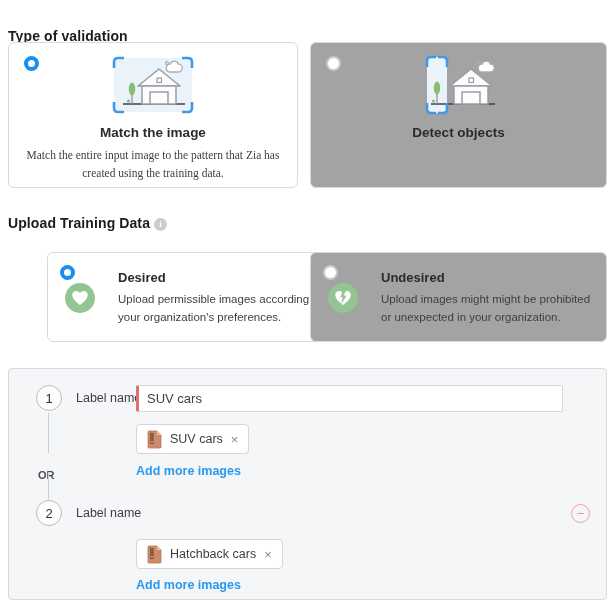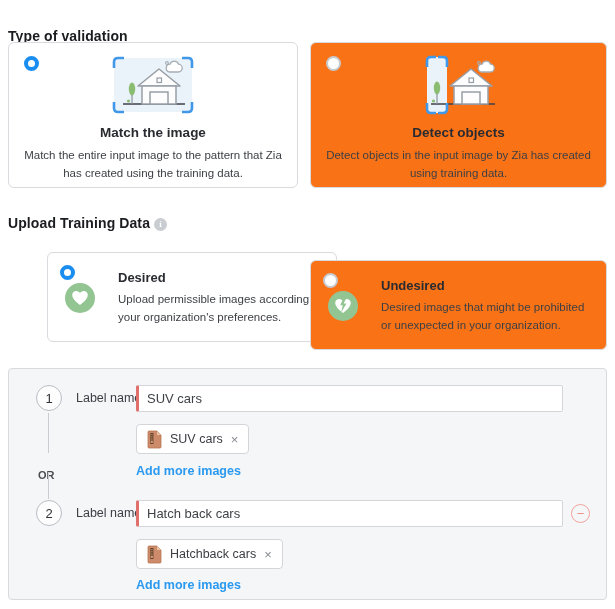--- a/index.html
+++ b/index.html
@@ -17,40 +17,40 @@
     font-weight: 700;
     color: #1b1c20;
     letter-spacing: .1px;
   }
   .card {
     position: absolute;
     border: 1px solid #d8dade;
     border-radius: 6px;
     background: #ffffff;
   }
-  .card.unselected { background: #f97316; }
+  .card.unselected { background: #a3a3a3; }
 
   .radio {
     position: absolute;
     width: 15px; height: 15px;
     border-radius: 50%;
     background: #ffffff;
   }
   .radio.on  { border: 4px solid #1a8df0; }
   .radio.off { border: 2px solid #c6c9ce; }
 
   .v-illust { position: absolute; top: 12px; left: 50%; transform: translateX(-50%); }
   .v-title {
     position: absolute; top: 82px; left: 0; right: 0;
     text-align: center; font-size: 13.5px; font-weight: 700; color: #2a2b30;
   }
   .v-desc {
     position: absolute; top: 103px; left: 50%; transform: translateX(-50%);
     width: 276px; text-align: center;
-    font-size: 11.5px; line-height: 1.6; color: #3d3f45;
+    font-size: 11.5px; line-height: 1.6; color: #3d3f45; font-family: Liberation Serif, serif;
   }
 
   .t-icon { position: absolute; left: 17px; top: 30px; }
   .t-title { position: absolute; left: 70px; top: 17px; font-size: 13px; font-weight: 600; color: #2a2b30; }
   .t-desc  { position: absolute; left: 70px; top: 38px; width: 215px;
              font-size: 11.5px; line-height: 1.55; color: #3d3f45; }
 
   .panel {
     position: absolute;
     left: 8px; top: 368px; width: 599px; height: 232px;
@@ -153,47 +153,46 @@
     <rect x="37" y="31" width="34" height="18" fill="#fdfdfd" stroke="#989ea6" stroke-width="1.5"></rect>
     <rect x="45" y="37" width="18" height="12" fill="#fdfdfd" stroke="#989ea6" stroke-width="1.5"></rect>
     <path d="M64 17 a4 4 0 0 1 1 -7.8 a4.5 4.5 0 0 1 8.6 0 a3.5 3.5 0 0 1 -0.6 7.8 Z" fill="#ffffff" stroke="#a7adb4" stroke-width="1.3"></path>
     <circle cx="62" cy="8" r="1.4" fill="none" stroke="#a7adb4" stroke-width="1.1"></circle>
     <path d="M10 12 V6 Q10 2 14 2 H19" fill="none" stroke="#4197e8" stroke-width="2.6"></path>
     <path d="M21 2 H26 Q30 2 30 6 V12" fill="none" stroke="#4197e8" stroke-width="2.6"></path>
     <path d="M30 48 V54 Q30 58 26 58 H21" fill="none" stroke="#4197e8" stroke-width="2.6"></path>
     <path d="M19 58 H14 Q10 58 10 54 V48" fill="none" stroke="#4197e8" stroke-width="2.6"></path>
   </svg>
   <div class="v-title">Detect objects</div>
-  <div class="v-desc">Detect objects in the input image by Zia has created using training data.</div>
 </div>
 
 <div class="section-heading" style="left:8px; top:215px;">
   <span>Upload Training Data</span>
   <span class="info-icon">i</span>
 </div>
 
 <div class="card" style="left:8px; top:252px; width:290px; height:90px;margin-left:39px;">
   <span class="radio on" style="left:12px; top:12px;"></span>
   <svg class="t-icon" width="30" height="30" viewBox="0 0 30 30">
     <circle cx="15" cy="15" r="15" fill="#93c593"></circle>
     <path d="M15 22 C15 22 7.2 17 7.2 12.1 C7.2 9.4 9.3 8 11.3 8 C13 8 14.3 9 15 10.1 C15.7 9 17 8 18.7 8 C20.7 8 22.8 9.4 22.8 12.1 C22.8 17 15 22 15 22 Z" fill="#ffffff"></path>
   </svg>
   <div class="t-title">Desired</div>
   <div class="t-desc">Upload permissible images according to your organization's preferences.</div>
 </div>
 
-<div class="card unselected" style="left:310px; top:260px; width:297px; height:90px;">
+<div class="card unselected" style="left:310px; top:252px; width:297px; height:90px;">
   <span class="radio off" style="left:12px; top:12px;"></span>
   <svg class="t-icon" width="30" height="30" viewBox="0 0 30 30">
     <circle cx="15" cy="15" r="15" fill="#93c593"></circle>
     <path d="M15 22 C15 22 7.2 17 7.2 12.1 C7.2 9.4 9.3 8 11.3 8 C13 8 14.3 9 15 10.1 C15.7 9 17 8 18.7 8 C20.7 8 22.8 9.4 22.8 12.1 C22.8 17 15 22 15 22 Z" fill="#ffffff"></path>
     <polygon points="15.5,7 12.2,14.2 14.8,14.2 13,21.8 18.5,12.4 15.7,12.4 18.3,7" fill="#93c593"></polygon>
   </svg>
   <div class="t-title">Undesired</div>
-  <div class="t-desc">Desired images that might be prohibited or unexpected in your organization.</div>
+  <div class="t-desc">Upload images might might be prohibited or unexpected in your organization.</div>
 </div>
 
 <div class="panel">
 
   <div class="num-circle" style="left:27px; top:16px;">1</div>
   <div class="field-label" style="left:67px; top:22px;">Label name</div>
   <input class="label-input" style="top: 16px;" type="text" value="SUV cars">
   <div class="chip" style="top:55px;">
     <svg width="15" height="19" viewBox="0 0 15 19">
       <path d="M1 2 Q1 1 2 1 H10 L14 5 V17 Q14 18 13 18 H2 Q1 18 1 17 Z" fill="#cd8b6b" stroke="#b5764f" stroke-width="0.8"></path>
@@ -208,21 +207,20 @@
     <span class="chip-close">×</span>
   </div>
   <a class="add-link" style="top:95px;">Add more images</a>
 
   <div class="connector" style="top:44px; height:40px;"></div>
   <div class="or-text" style="top:100px;">OR</div>
   <div class="connector" style="top:103px; height:27px;"></div>
 
   <div class="num-circle" style="left:27px; top:131px;">2</div>
   <div class="field-label" style="left:67px; top:137px;">Label name</div>
-  <input class="label-input" style="top: 131px;" type="text" value="Hatch back cars">
   <button class="remove-btn" style="top:135px;">−</button>
   <div class="chip" style="top:170px;">
     <svg width="15" height="19" viewBox="0 0 15 19">
       <path d="M1 2 Q1 1 2 1 H10 L14 5 V17 Q14 18 13 18 H2 Q1 18 1 17 Z" fill="#cd8b6b" stroke="#b5764f" stroke-width="0.8"></path>
       <polygon points="10,1 14,5 10,5" fill="#ecc2a4"></polygon>
       <rect x="3.4" y="3" width="3" height="11" fill="#5f4027"></rect>
       <rect x="4.3" y="4" width="1.2" height="1.2" fill="#cd9b7b"></rect>
       <rect x="4.3" y="6.2" width="1.2" height="1.2" fill="#cd9b7b"></rect>
       <rect x="4.3" y="8.4" width="1.2" height="1.2" fill="#cd9b7b"></rect>
       <rect x="3.9" y="10.6" width="2" height="2.4" fill="#cd9b7b"></rect>

